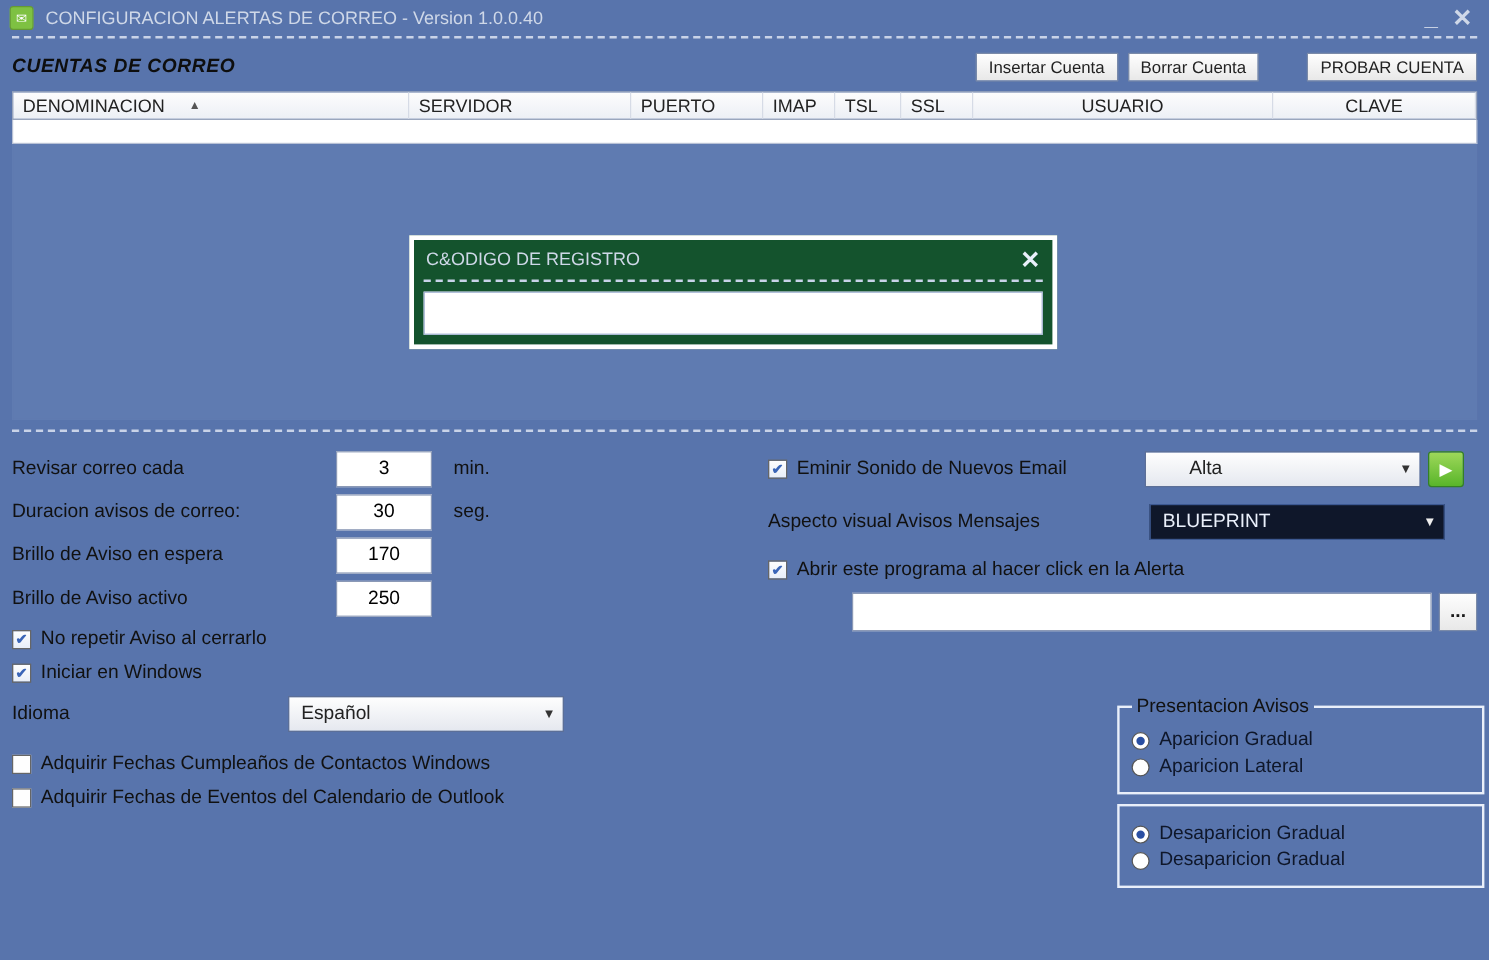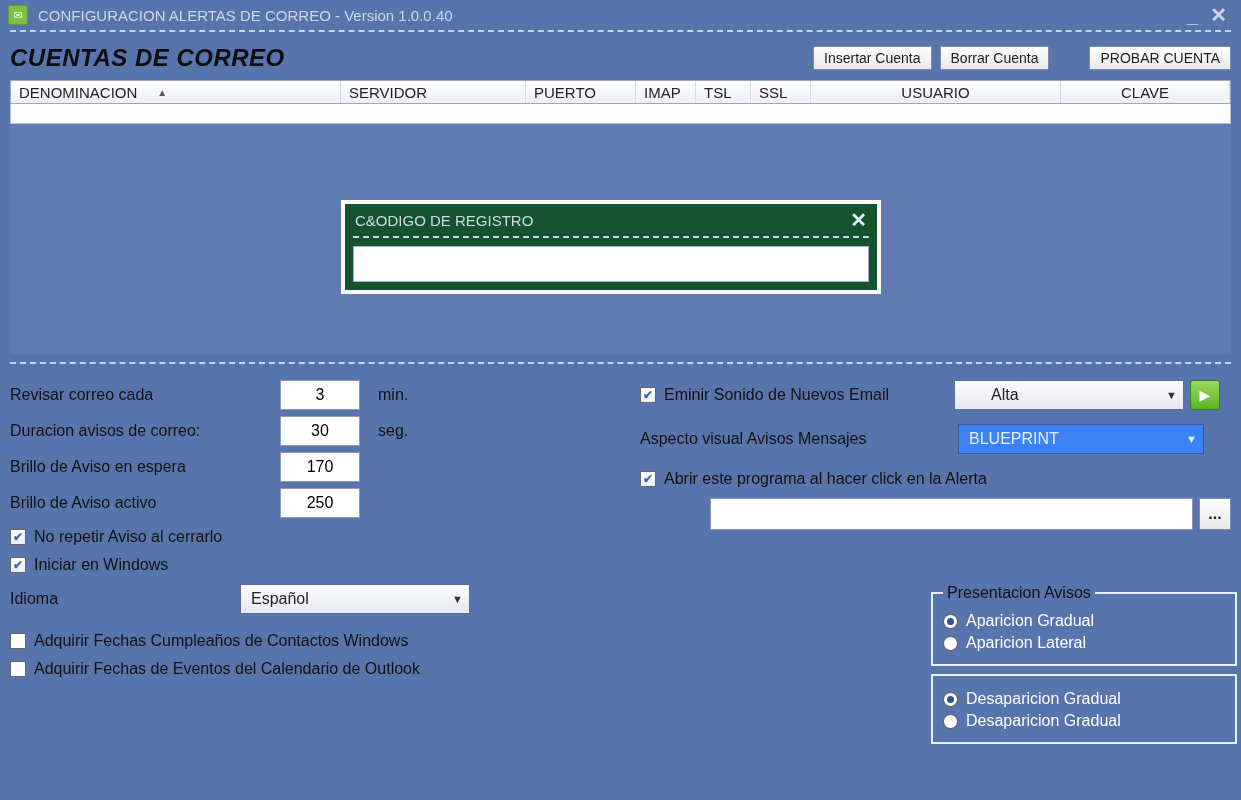--- a/index.html
+++ b/index.html
@@ -21,21 +21,21 @@
   .titlebar .win-btn { color:#cfd8e8; font-size:20px; font-weight:bold; padding:0 6px; cursor:pointer; }
 
   .dash-sep-top { height:0; border-top:2px dashed #c9d3e8; margin:0 10px 6px 10px; }
 
   
   .section-bar {
     display:flex; align-items:center; padding:6px 10px 8px 10px;
   }
   .section-title {
     font-family: Arial, Helvetica, sans-serif;
-    font-size:24px; font-weight:bold; font-style:italic; color:#0e0e0e;
+    font-size:16px; font-weight:bold; font-style:italic; color:#0e0e0e;
     letter-spacing:0.5px; flex:1;
   }
   .btn {
     background:linear-gradient(#fefefe,#e8e8e8); border:1px solid #7a8aa8;
     padding:3px 10px; font-size:14px; color:#222; cursor:pointer; margin-left:8px;
     border-radius:1px;
   }
 
   
   .table-head {
@@ -102,21 +102,21 @@
   .select {
     display:flex; align-items:center; border:1px solid #5c6f97;
     background:linear-gradient(#fefefe,#e5e8ef); height:30px; padding:0 6px 0 10px;
     font-size:16px; color:#222; cursor:pointer; min-width:220px;
   }
   .select .spacer { flex:1; }
   .select .caret { font-size:11px; color:#333; }
 
   .select-blue {
     display:flex; align-items:center; border:1px solid #3d5992;
-    background:#3b82f6; height:30px; padding:0 6px 0 10px;
+    background:#0f172a; height:30px; padding:0 6px 0 10px;
     font-size:16px; color:#eaf0fb; cursor:pointer; min-width:240px;
   }
   .select-blue .spacer { flex:1; }
   .select-blue .caret { font-size:11px; color:#eee; }
 
   .play-btn {
     width:30px; height:30px; background:linear-gradient(#9ed85a,#59b52a);
     border:1px solid #348024; border-radius:3px; display:flex; align-items:center; justify-content:center;
     cursor:pointer; margin-left:6px;
   }
@@ -131,21 +131,21 @@
     border:1px solid #7a8aa8; display:flex; align-items:center; justify-content:center; font-weight:bold;
     cursor:pointer;
   }
 
   
   .fs-container { position:absolute; right:-6px; top:210px; width:306px; }
   fieldset {
     border:2px solid #e9effa; padding:6px 10px 8px 10px; margin:0 0 8px 0;
   }
   fieldset legend { font-size:16px; color:#111; padding:0 4px; }
-  .radio-row { display:flex; align-items:center; margin:4px 0; font-size:16px; color:#ffffff; }
+  .radio-row { display:flex; align-items:center; margin:4px 0; font-size:16px; color:#0f172a; }
   .radio { width:15px; height:15px; border:1px solid #555; border-radius:50%; margin-right:8px;
            background:#fff; display:flex; align-items:center; justify-content:center; cursor:pointer;}
   .radio.checked::after { content:""; width:7px; height:7px; border-radius:50%; background:#2a4fa2; }
   fieldset.no-legend { padding-top:10px; }
 
 </style>
 </head>
 <body>
 
 <div class="titlebar">

